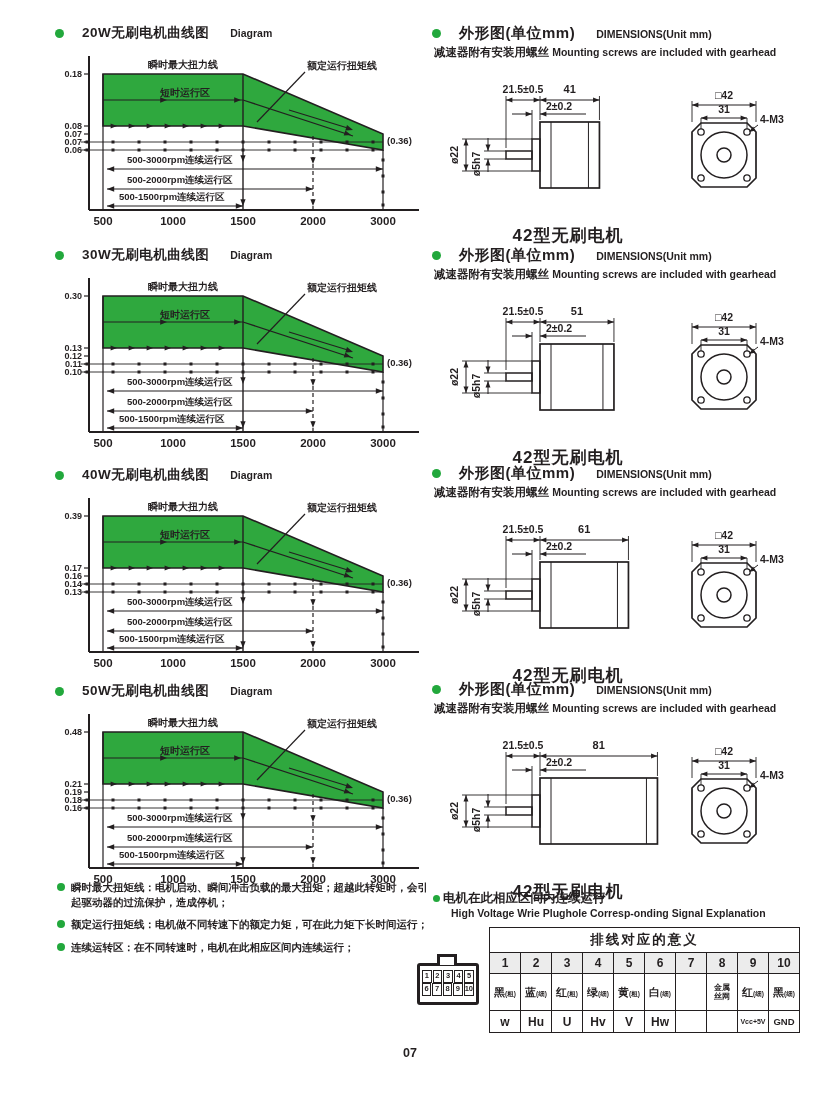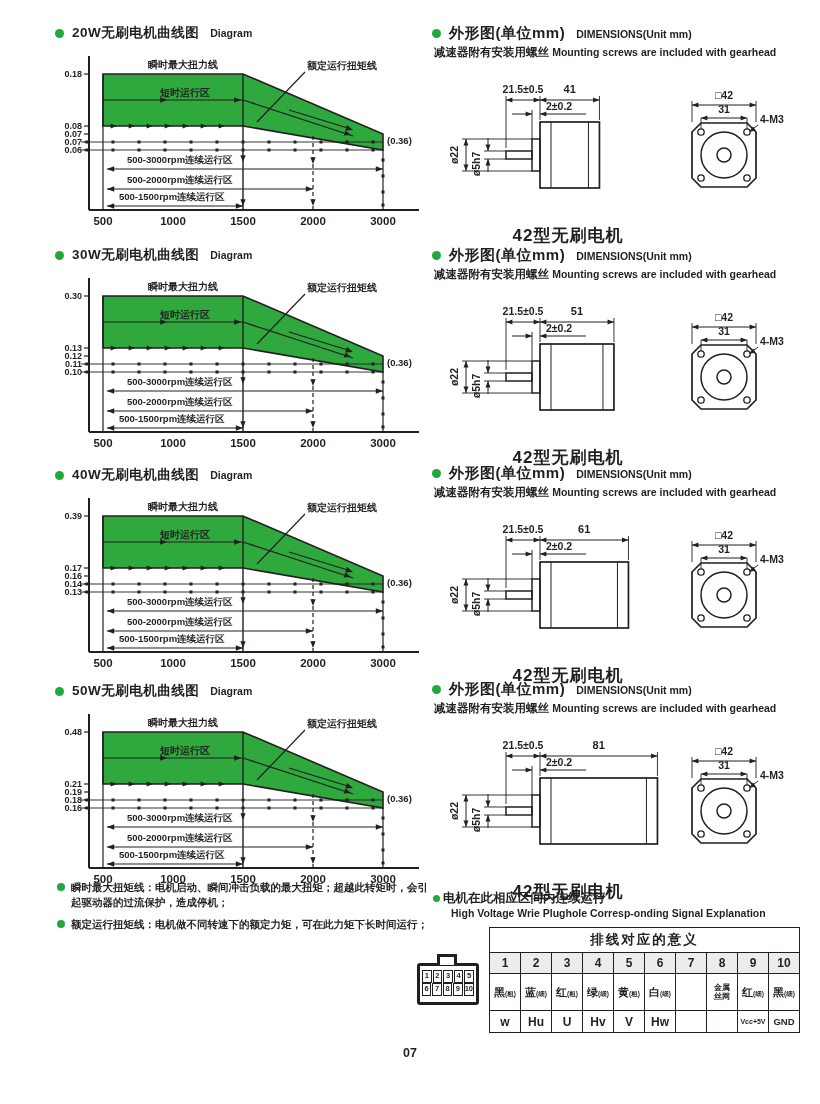--- a/index.html
+++ b/index.html
@@ -1,21 +1,21 @@
 <!DOCTYPE html>
 <html><head>
 <meta charset="utf-8">
 <style>
   html,body{margin:0;padding:0;background:#e9e9e9;}
   #page{position:relative;width:820px;height:1104px;margin:0 auto;background:#ffffff;
         font-family:"Liberation Sans","DejaVu Sans",sans-serif;color:#231f20;overflow:hidden;}
   section{position:absolute;}
   .chart-sec{left:55px;width:374px;}
   .dim-sec{left:432px;width:388px;}
-  .sec-h{display:flex;align-items:center;gap:8px;font-weight:bold;white-space:nowrap;}
+  .sec-h{display:flex;align-items:center;gap:18px;font-weight:bold;white-space:nowrap;}
   .dot{flex:0 0 auto;width:9px;height:9px;border-radius:50%;background:#22a83c;}
   .t-cn{font-size:13.5px;letter-spacing:.5px;}
   .t-en{font-size:10.5px;margin-left:3px;}
   .dim-sec .t-cn{font-size:15px;}
   .dim-sub{font-size:11.5px;font-weight:bold;margin:2px 0 0 2px;white-space:nowrap;}
   .dim-sub .en{font-size:10.5px;}
   svg{display:block;}
   .caption{width:272px;text-align:center;font-size:17px;font-weight:bold;margin-top:12px;letter-spacing:1px;}
   .notes{position:absolute;left:57px;top:880px;width:374px;}
   .note{display:flex;gap:6px;font-size:10.5px;font-weight:bold;line-height:1.4;margin-bottom:8px;}
@@ -720,20 +720,24 @@
 
   <div class="notes">
     <div class="note">
       <span class="dot"></span>
       <span>瞬时最大扭矩线：电机启动、瞬间冲击负载的最大扭矩；超越此转矩时，会引起驱动器的过流保护，造成停机；</span>
     </div>
     <div class="note">
       <span class="dot"></span>
       <span>额定运行扭矩线：电机做不同转速下的额定力矩，可在此力矩下长时间运行；</span>
     </div>
+    <div class="note">
+      <span class="dot"></span>
+      <span>连续运转区：在不同转速时，电机在此相应区间内连续运行；</span>
+    </div>
   </div>
 
   <div class="signal">
     <div class="sg-t1">
       <span class="dot"></span>
       <span>电机在此相应区间内连续运行</span>
     </div>
     <div class="sg-t2">High Voltage Wrie Plughole Corresp-onding Signal Explanation</div>
     <div class="sig-wrap">
       <div class="connector" id="connector">

